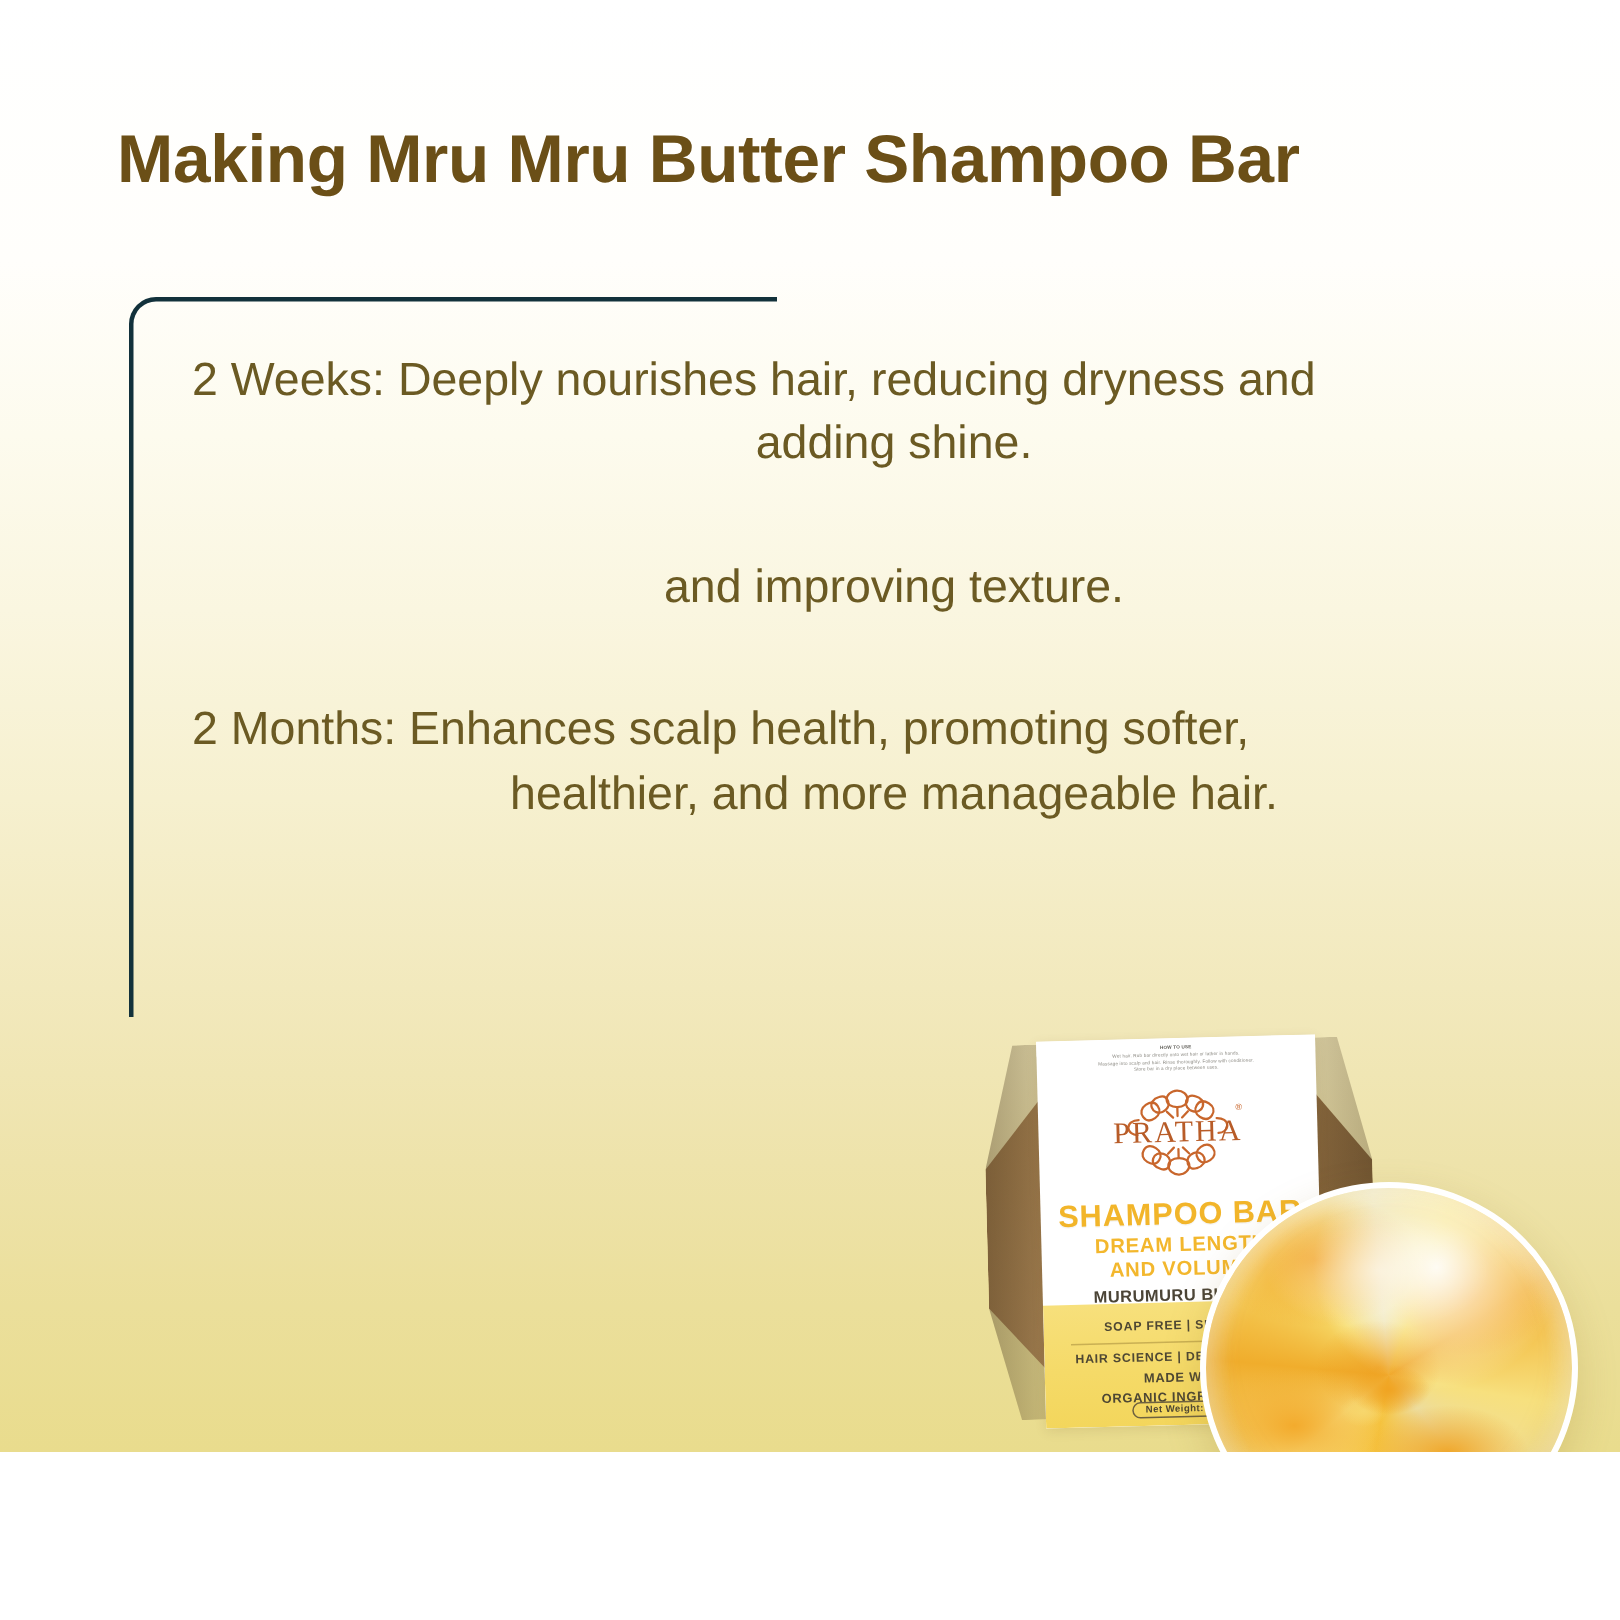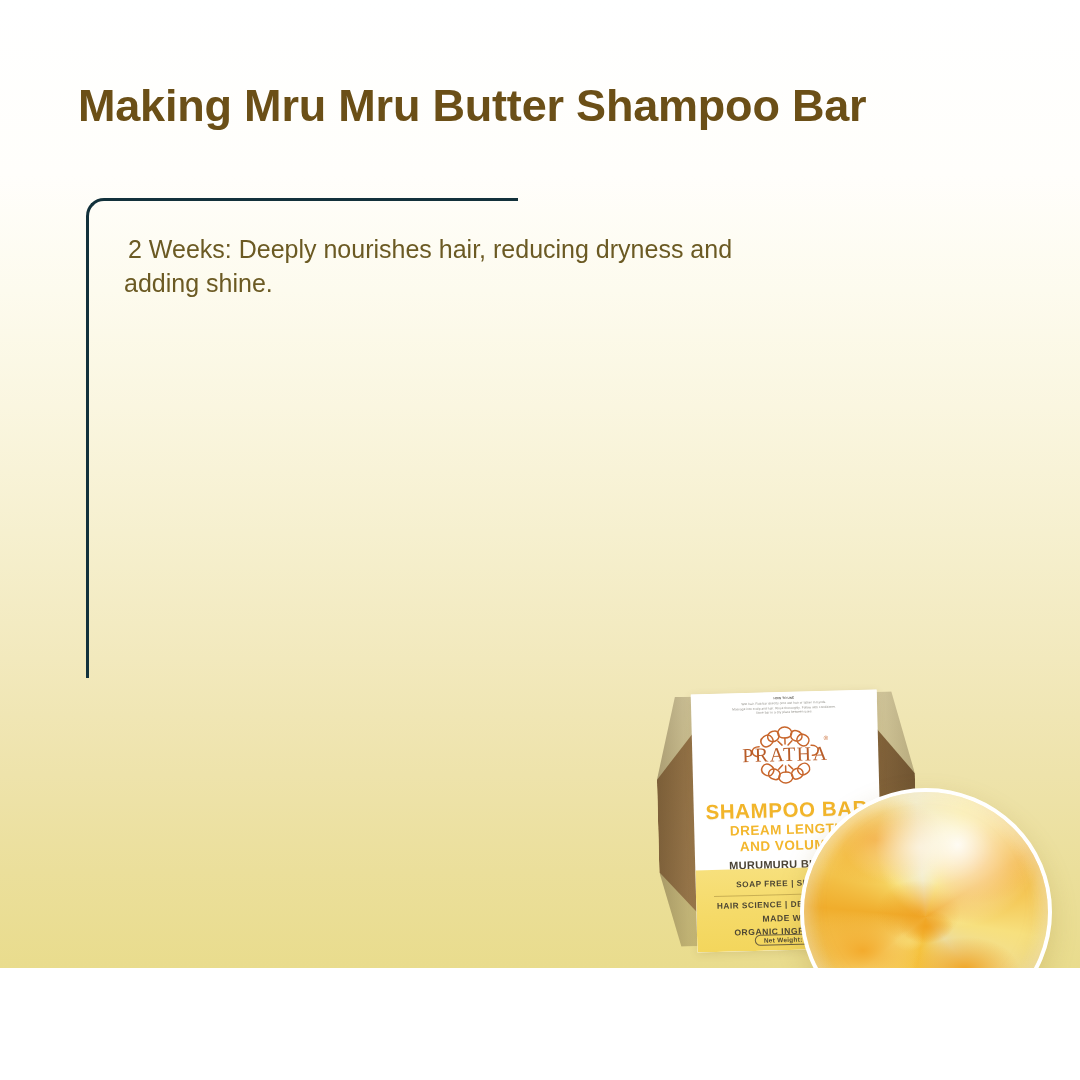--- a/index.html
+++ b/index.html
@@ -61,28 +61,28 @@
 
   
   #routine-list {
     position: absolute;
     left: 128px;
     top: 232px;
     width: 940px;
   }
   .routine-item {
     color: #6b5a23;
-    font-size: 25px;
+    font-size: 31px;
     line-height: 1.37;
     margin-bottom: 53px;
     font-family: "Liberation Sans", sans-serif;
   }
   .routine-item:last-child { margin-bottom: 0; }
   .routine-item .ln { display: block; white-space: nowrap; }
-  .routine-item .ln.l2 { margin-left: -4px; }
+  .routine-item .ln.l2 { margin-left: -4px; text-align: center; }
 
   
   #product {
     position: absolute;
     left: 640px;
     top: 678px;
     width: 440px;
     height: 402px;
   }
 
@@ -303,22 +303,27 @@
   <div id="bracket"></div>
 
   <div id="routine-list">
 
     <div class="routine-item">
       <span class="ln">2 Weeks: Deeply nourishes hair, reducing dryness and</span>
       <span class="ln l2">adding shine.</span>
     </div>
 
     <div class="routine-item">
+      <span class="ln l2">and improving texture.</span>
     </div>
 
+    <div class="routine-item">
+      <span class="ln">2 Months: Enhances scalp health, promoting softer,</span>
+      <span class="ln l2">healthier, and more manageable hair.</span>
+    </div>
 
   </div>
 
   <div id="product">
 
     <div id="box">
       <div class="box-hex"></div>
       <div class="box-hex-dark-l"></div>
       <div class="box-hex-dark-r"></div>
 

